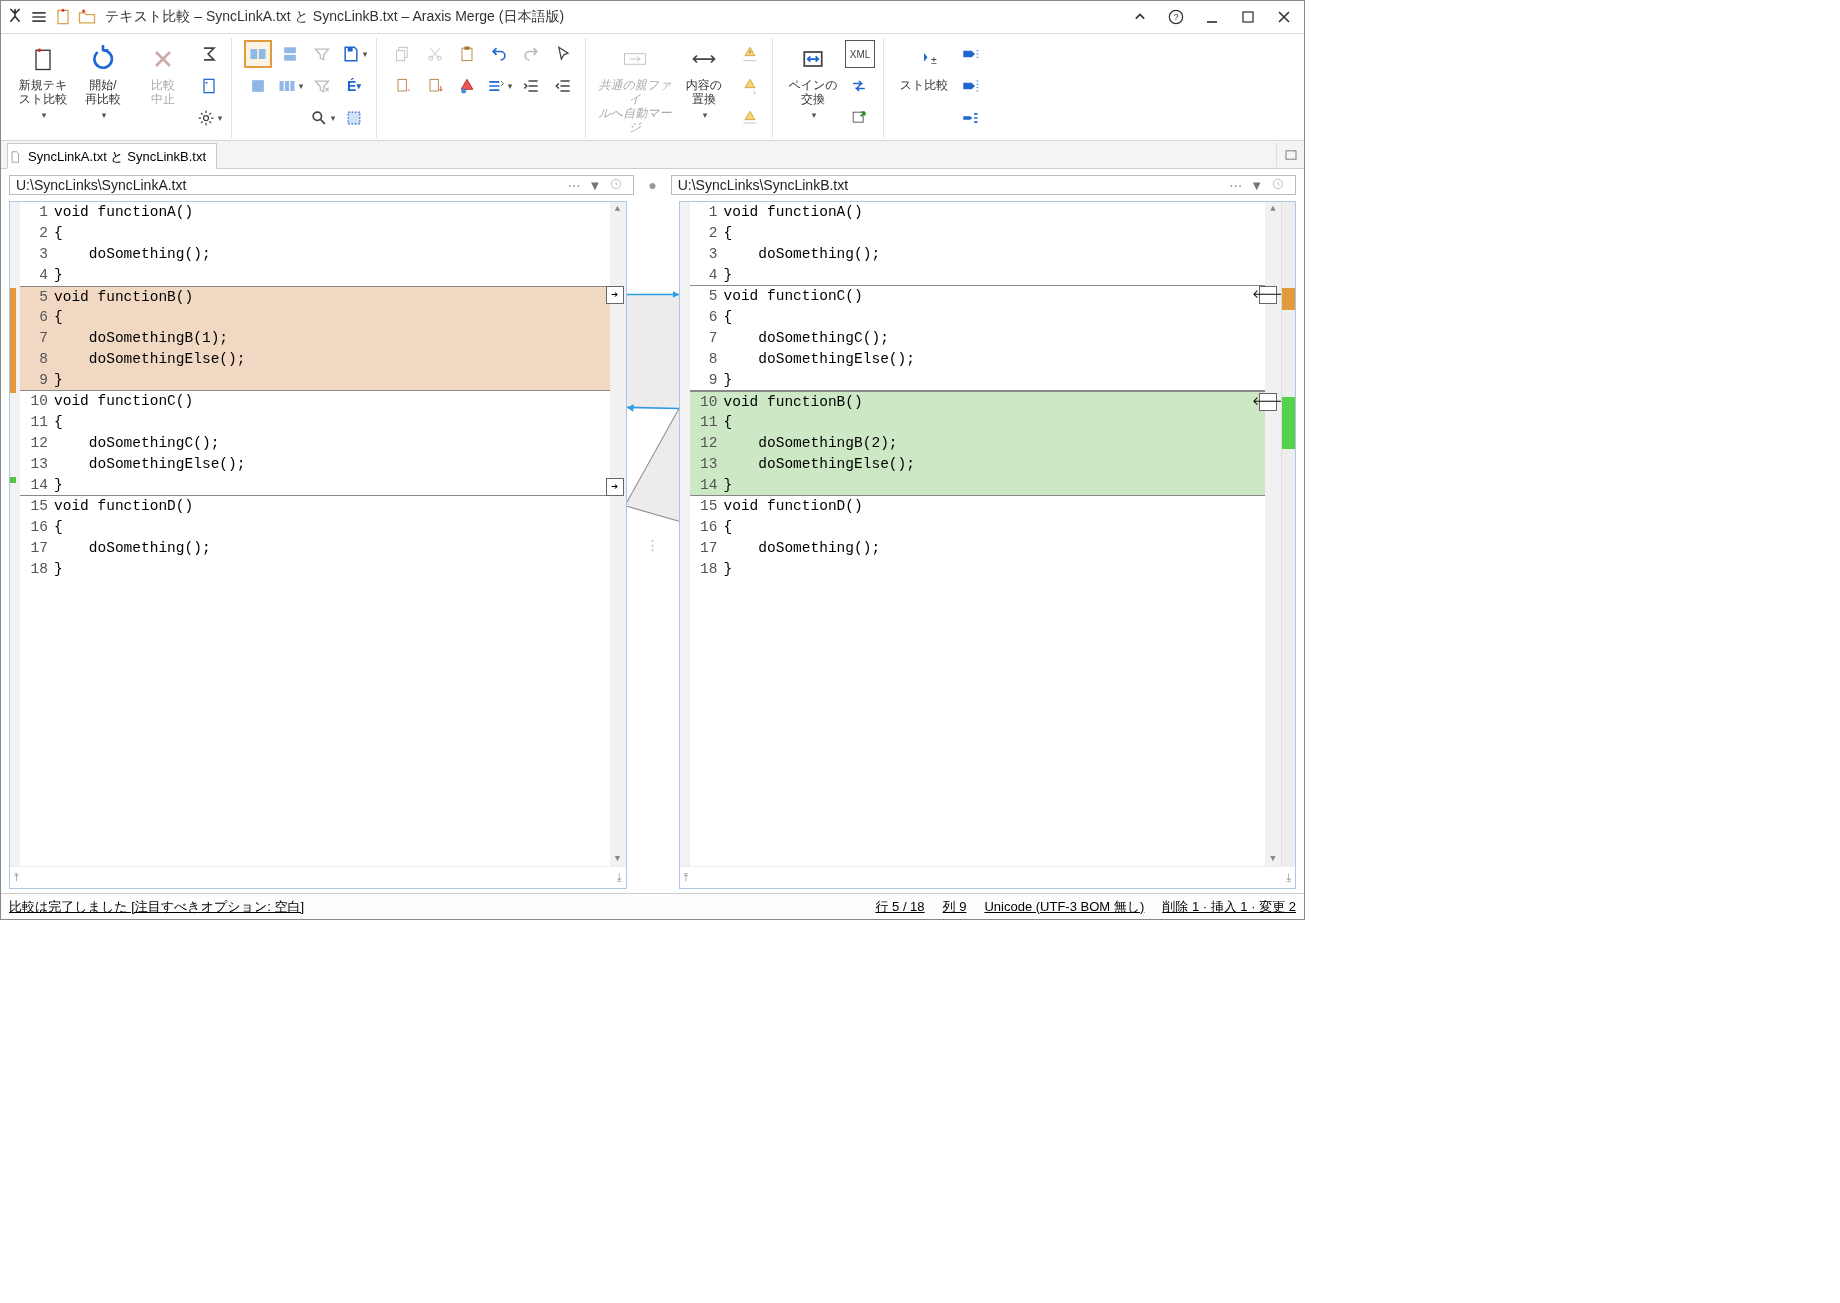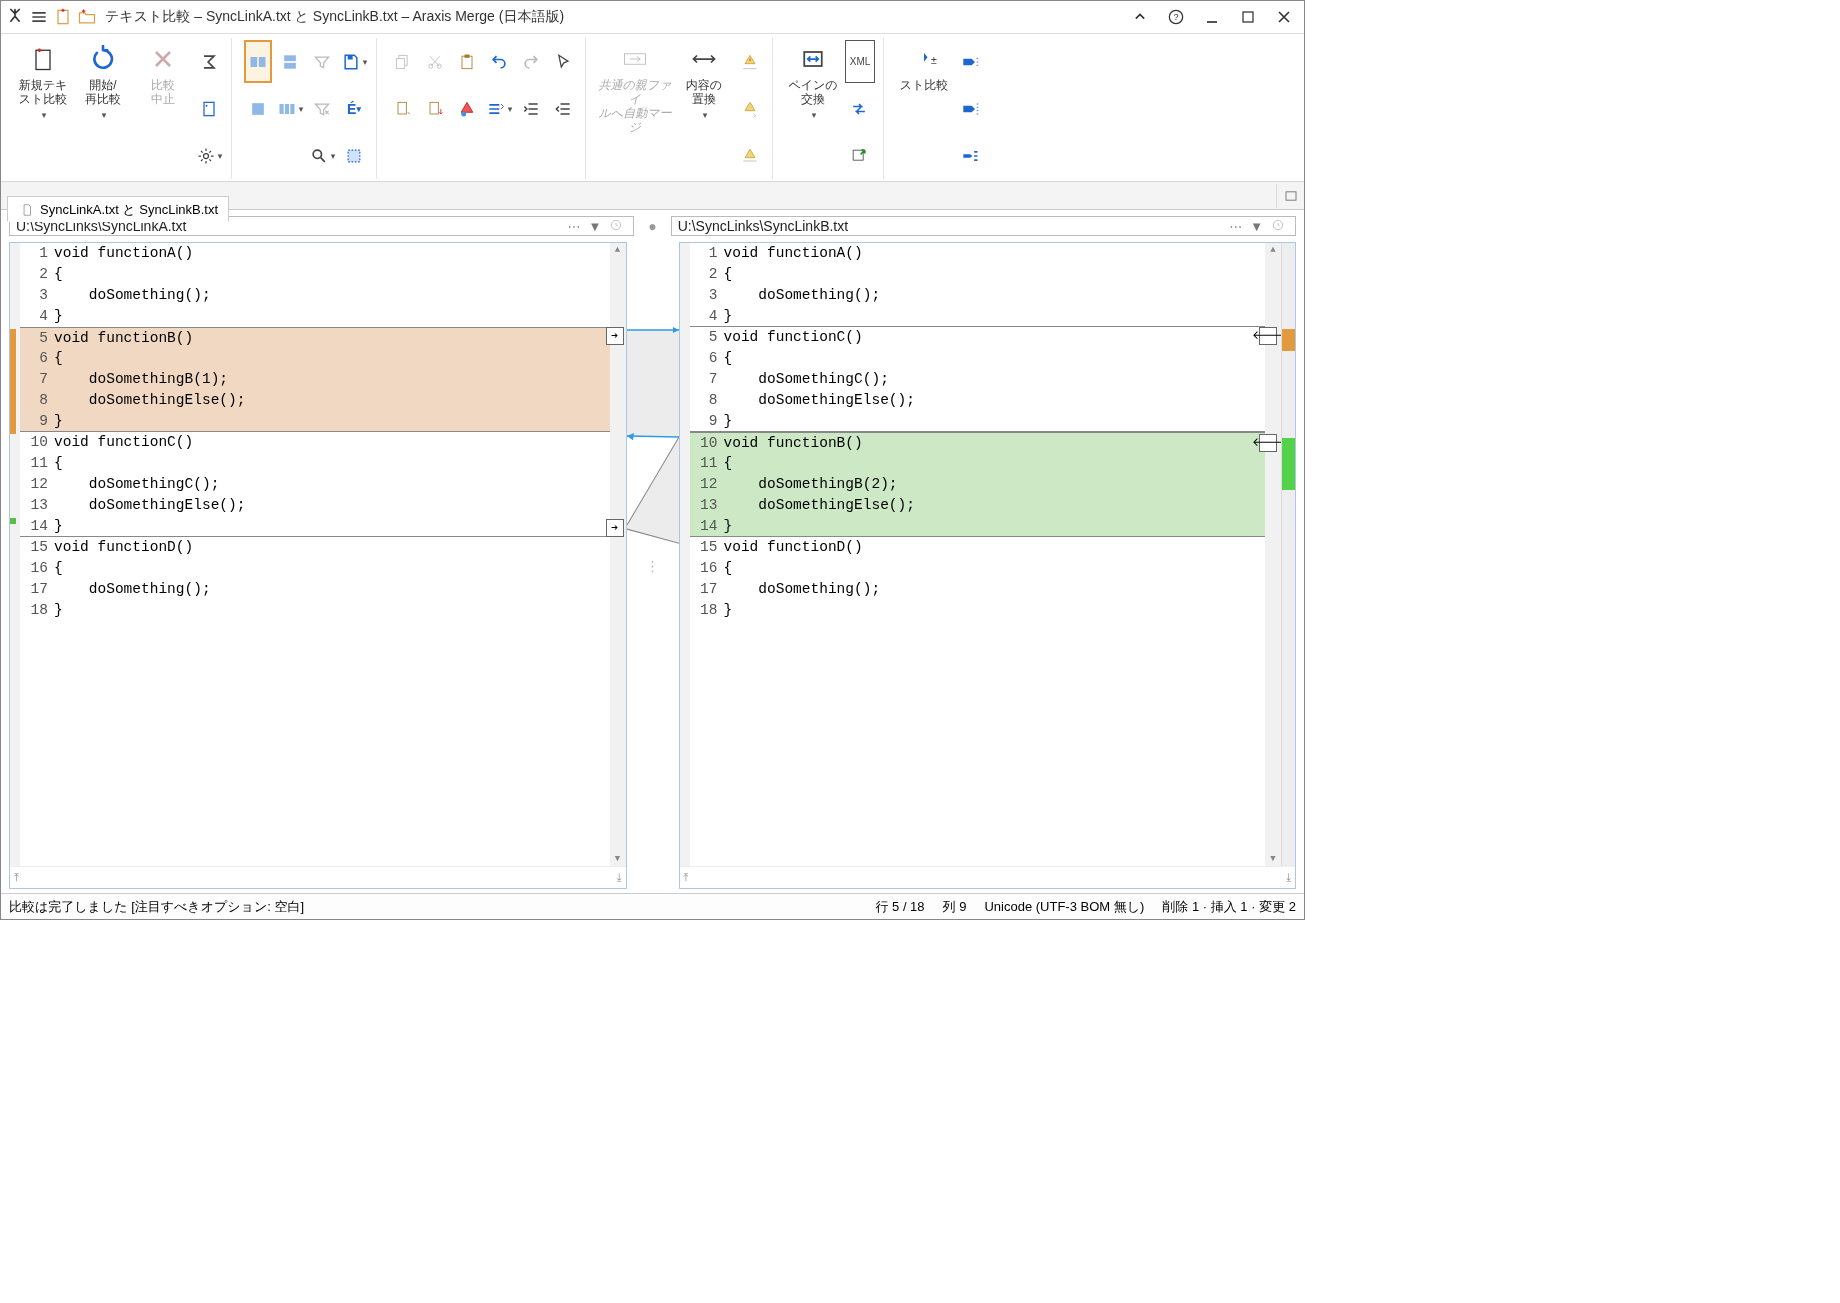--- a/index.html
+++ b/index.html
@@ -19,27 +19,27 @@
   .winbtn { width:36px; height:28px; display:flex; align-items:center; justify-content:center; color:#333;}
   
   .ribbon { display:flex; align-items:stretch; padding:4px 6px 2px 6px; border-bottom:1px solid #d9d9d9; gap:4px;}
   .group { display:flex; flex-direction:row; align-items:flex-start; padding:2px 6px; border-right:1px solid #e4e4e4;}
   .group:last-child{border-right:none;}
   .bigbtn { display:flex; flex-direction:column; align-items:center; justify-content:flex-start; width:60px; padding:2px; text-align:center; font-size:12px; line-height:14px; gap:2px; color:#333;}
   .bigbtn.disabled { color:#aaa;}
   .bigbtn .glyph { height:34px; display:flex; align-items:center; justify-content:center; font-size:24px;}
   .bigbtn.wide{width:78px;font-style:italic;}
   .smallcol { display:flex; flex-direction:column; gap:4px; padding:0 2px;}
-  .smallbtn { width:28px; height:43px; display:flex; align-items:center; justify-content:center; font-size:16px; color:#444;}
+  .smallbtn { width:28px; height:28px; display:flex; align-items:center; justify-content:center; font-size:16px; color:#444;}
   .smallbtn.disabled{color:#bbb;}
   .dd::after{content:"▾"; font-size:9px; color:#555; margin-left:2px;}
   .pair { display:flex; flex-direction:row; gap:4px;}
   
   .tabstrip { display:flex; align-items:center; height:28px; background:#f4f4f4; border-bottom:1px solid #ccc; padding-left:6px;}
-  .tab { display:flex; align-items:center; gap:6px; background:#fff; border:1px solid #ccc; border-bottom:1px solid #fff; padding:4px 10px 2px 12px; font-size:13px; position:relative; top:13px;}
+  .tab { display:flex; align-items:center; gap:6px; background:#fff; border:1px solid #ccc; border-bottom:1px solid #fff; padding:4px 10px 2px 0; font-size:13px; position:relative; top:1px;}
   .tabstrip .spacer{flex:1;}
   .tabstrip .rightbtn{width:28px;height:24px;display:flex;align-items:center;justify-content:center;color:#666;border-left:1px solid #ddd;}
   
   .pathrow { display:flex; align-items:center; padding:6px 8px; gap:10px;}
   .pathbox { flex:1; display:flex; align-items:center; border:1px solid #bbb; height:20px; padding:0 6px; font-size:14px; color:#222;}
   .pathbox .pathtext{flex:1;}
   .pathbox .pb-btn{color:#777; padding:0 4px; font-size:13px;}
   .sep-dot{color:#999; font-size:14px; padding:0 4px;}
   
   .panes { flex:1; display:flex; padding:0 8px 4px 8px; gap:0; min-height:0;}
@@ -62,21 +62,21 @@
   .vscroll { width:16px; background:#f1f1f1; display:flex; flex-direction:column;}
   .vscroll .arrow{height:14px; display:flex;align-items:center;justify-content:center;color:#888;font-size:9px;}
   .vscroll .track{flex:1; position:relative;}
   .overview{ width:14px; background:#eee; position:relative; border-left:1px solid #ddd;}
   .overview .ov-orange{position:absolute;left:0;right:0;background:#e39a3c;}
   .overview .ov-green{position:absolute;left:0;right:0;background:#54d24a;}
   .pane-footer{height:22px; display:flex; align-items:center; justify-content:space-between; border-top:1px solid #eee; padding:0 4px; color:#888; font-size:11px;}
   .center-handle{position:absolute; left:50%; top:50%; transform:translate(-50%,-50%); color:#bbb; font-size:14px;}
   
   .statusbar{height:26px; display:flex; align-items:center; border-top:1px solid #ccc; padding:0 8px; font-size:13px; gap:18px; background:#fdfdfd;}
-  .statusbar .seg{white-space:nowrap;}
+  .statusbar .seg{white-space:nowrap;text-decoration:underline;}
   .statusbar .flex{flex:1;}
   
   svg.ic{width:20px;height:20px;}
   svg.ic-lg{width:28px;height:28px;}
 </style>
 </head>
 <body>
 
 <div class="window">
 

